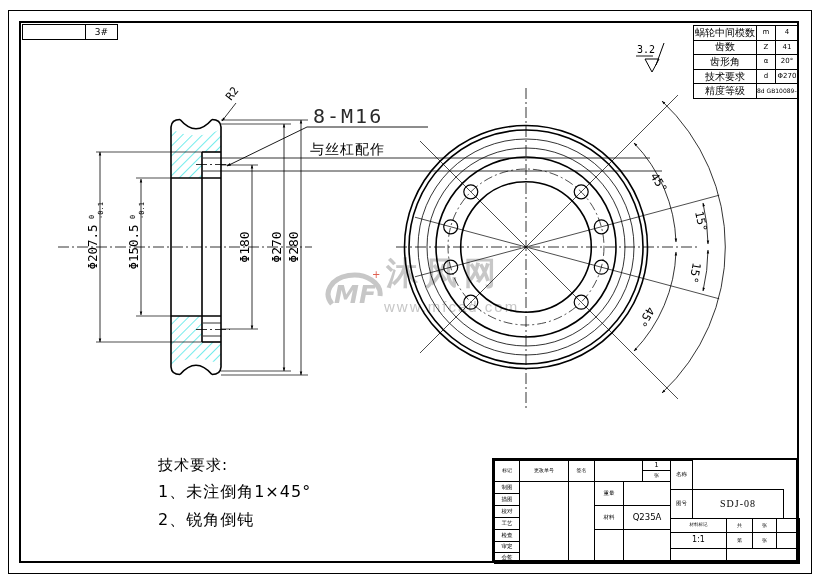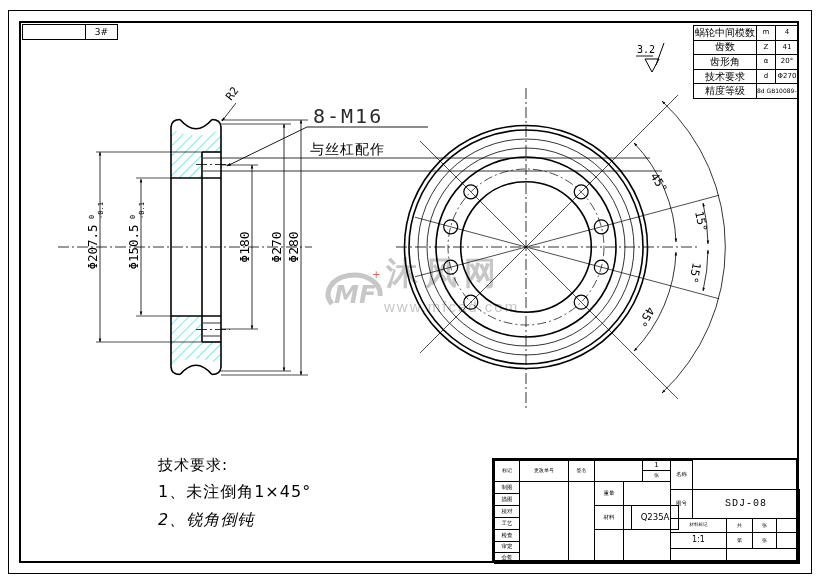--- a/index.html
+++ b/index.html
@@ -220,21 +220,21 @@
     <tr>
       <td class="lb">精度等级</td>
       <td colspan="2" style="font-size:6px;">8d GB10089-88</td>
         </tr>
   </tbody>
     </table>
 
   <div class="abs" style="left:158px;top:436px;z-index:3;">
     <div class="tech1">技术要求:</div>
     <div class="tech2" style="margin-top:7px;">1、未注倒角1×45°</div>
-    <div class="tech2" style="margin-top:7px;font-style:italic;">2、锐角倒钝</div>
+    <div class="tech2" style="margin-top:7px;">2、锐角倒钝</div>
   </div>
 
   <div class="abs tb" style="left:492px;top:458px;width:306px;height:104px;z-index:3;">
     <div class="tbc" style="left:0;top:0;width:26px;height:22px;font-size:5px;">标记</div>
     <div class="tbc" style="left:25px;top:0;width:50px;height:22px;font-size:5px;">更改单号</div>
     <div class="tbc" style="left:74px;top:0;width:27px;height:22px;font-size:5px;">签名</div>
     <div class="tbc" style="left:100px;top:0;width:49px;height:22px;"></div>
     <div class="tbc" style="left:148px;top:0;width:29px;height:11px;font-size:7px;">1</div>
     <div class="tbc" style="left:148px;top:10px;width:29px;height:12px;font-size:5px;">张</div>
 
@@ -244,27 +244,27 @@
     <div class="tbc" style="left:0;top:57px;width:26px;height:13px;font-size:5.5px;">工艺</div>
     <div class="tbc" style="left:0;top:69px;width:26px;height:13px;font-size:5.5px;">检查</div>
     <div class="tbc" style="left:0;top:81px;width:26px;height:12px;font-size:5.5px;">审定</div>
     <div class="tbc" style="left:0;top:92px;width:26px;height:12px;font-size:5.5px;">会签</div>
     <div class="tbc" style="left:25px;top:21px;width:50px;height:83px;"></div>
     <div class="tbc" style="left:74px;top:21px;width:27px;height:83px;"></div>
 
     <div class="tbc" style="left:100px;top:21px;width:30px;height:25px;font-size:5.5px;">重量</div>
     <div class="tbc" style="left:129px;top:21px;width:48px;height:25px;"></div>
     <div class="tbc" style="left:100px;top:45px;width:30px;height:25px;font-size:5.5px;">材料</div>
-    <div class="tbc" style="left:137px;top:45px;width:48px;height:25px;font-size:8.5px;">Q235A</div>
+    <div class="tbc" style="left:129px;top:45px;width:48px;height:25px;font-size:8.5px;">Q235A</div>
     <div class="tbc" style="left:100px;top:69px;width:30px;height:35px;"></div>
     <div class="tbc" style="left:129px;top:69px;width:48px;height:35px;"></div>
 
     <div class="tbc" style="left:176px;top:0;width:23px;height:30px;font-size:5.5px;">名称</div>
     <div class="tbc" style="left:176px;top:29px;width:23px;height:30px;font-size:5.5px;">图号</div>
-    <div class="tbc" style="left:198px;top:29px;width:108px;height:30px;font-size:10px;letter-spacing:1px;font-family:Liberation Mono, monospace;">SDJ-08</div>
+    <div class="tbc" style="left:198px;top:29px;width:92px;height:30px;font-size:10px;letter-spacing:1px;font-family:Liberation Serif, serif;">SDJ-08</div>
 
     <div class="tbc" style="left:176px;top:58px;width:57px;height:15px;font-size:4.5px;">材料标记</div>
     <div class="tbc" style="left:176px;top:72px;width:57px;height:17px;font-size:8px;">1:1</div>
     <div class="tbc" style="left:232px;top:58px;width:27px;height:15px;font-size:5px;">共</div>
     <div class="tbc" style="left:258px;top:58px;width:25px;height:15px;font-size:5px;">张</div>
     <div class="tbc" style="left:282px;top:58px;width:24px;height:15px;"></div>
     <div class="tbc" style="left:232px;top:72px;width:27px;height:17px;font-size:5px;">第</div>
     <div class="tbc" style="left:258px;top:72px;width:25px;height:17px;font-size:5px;">张</div>
     <div class="tbc" style="left:282px;top:72px;width:24px;height:17px;"></div>
     <div class="tbc" style="left:176px;top:88px;width:57px;height:16px;"></div>

